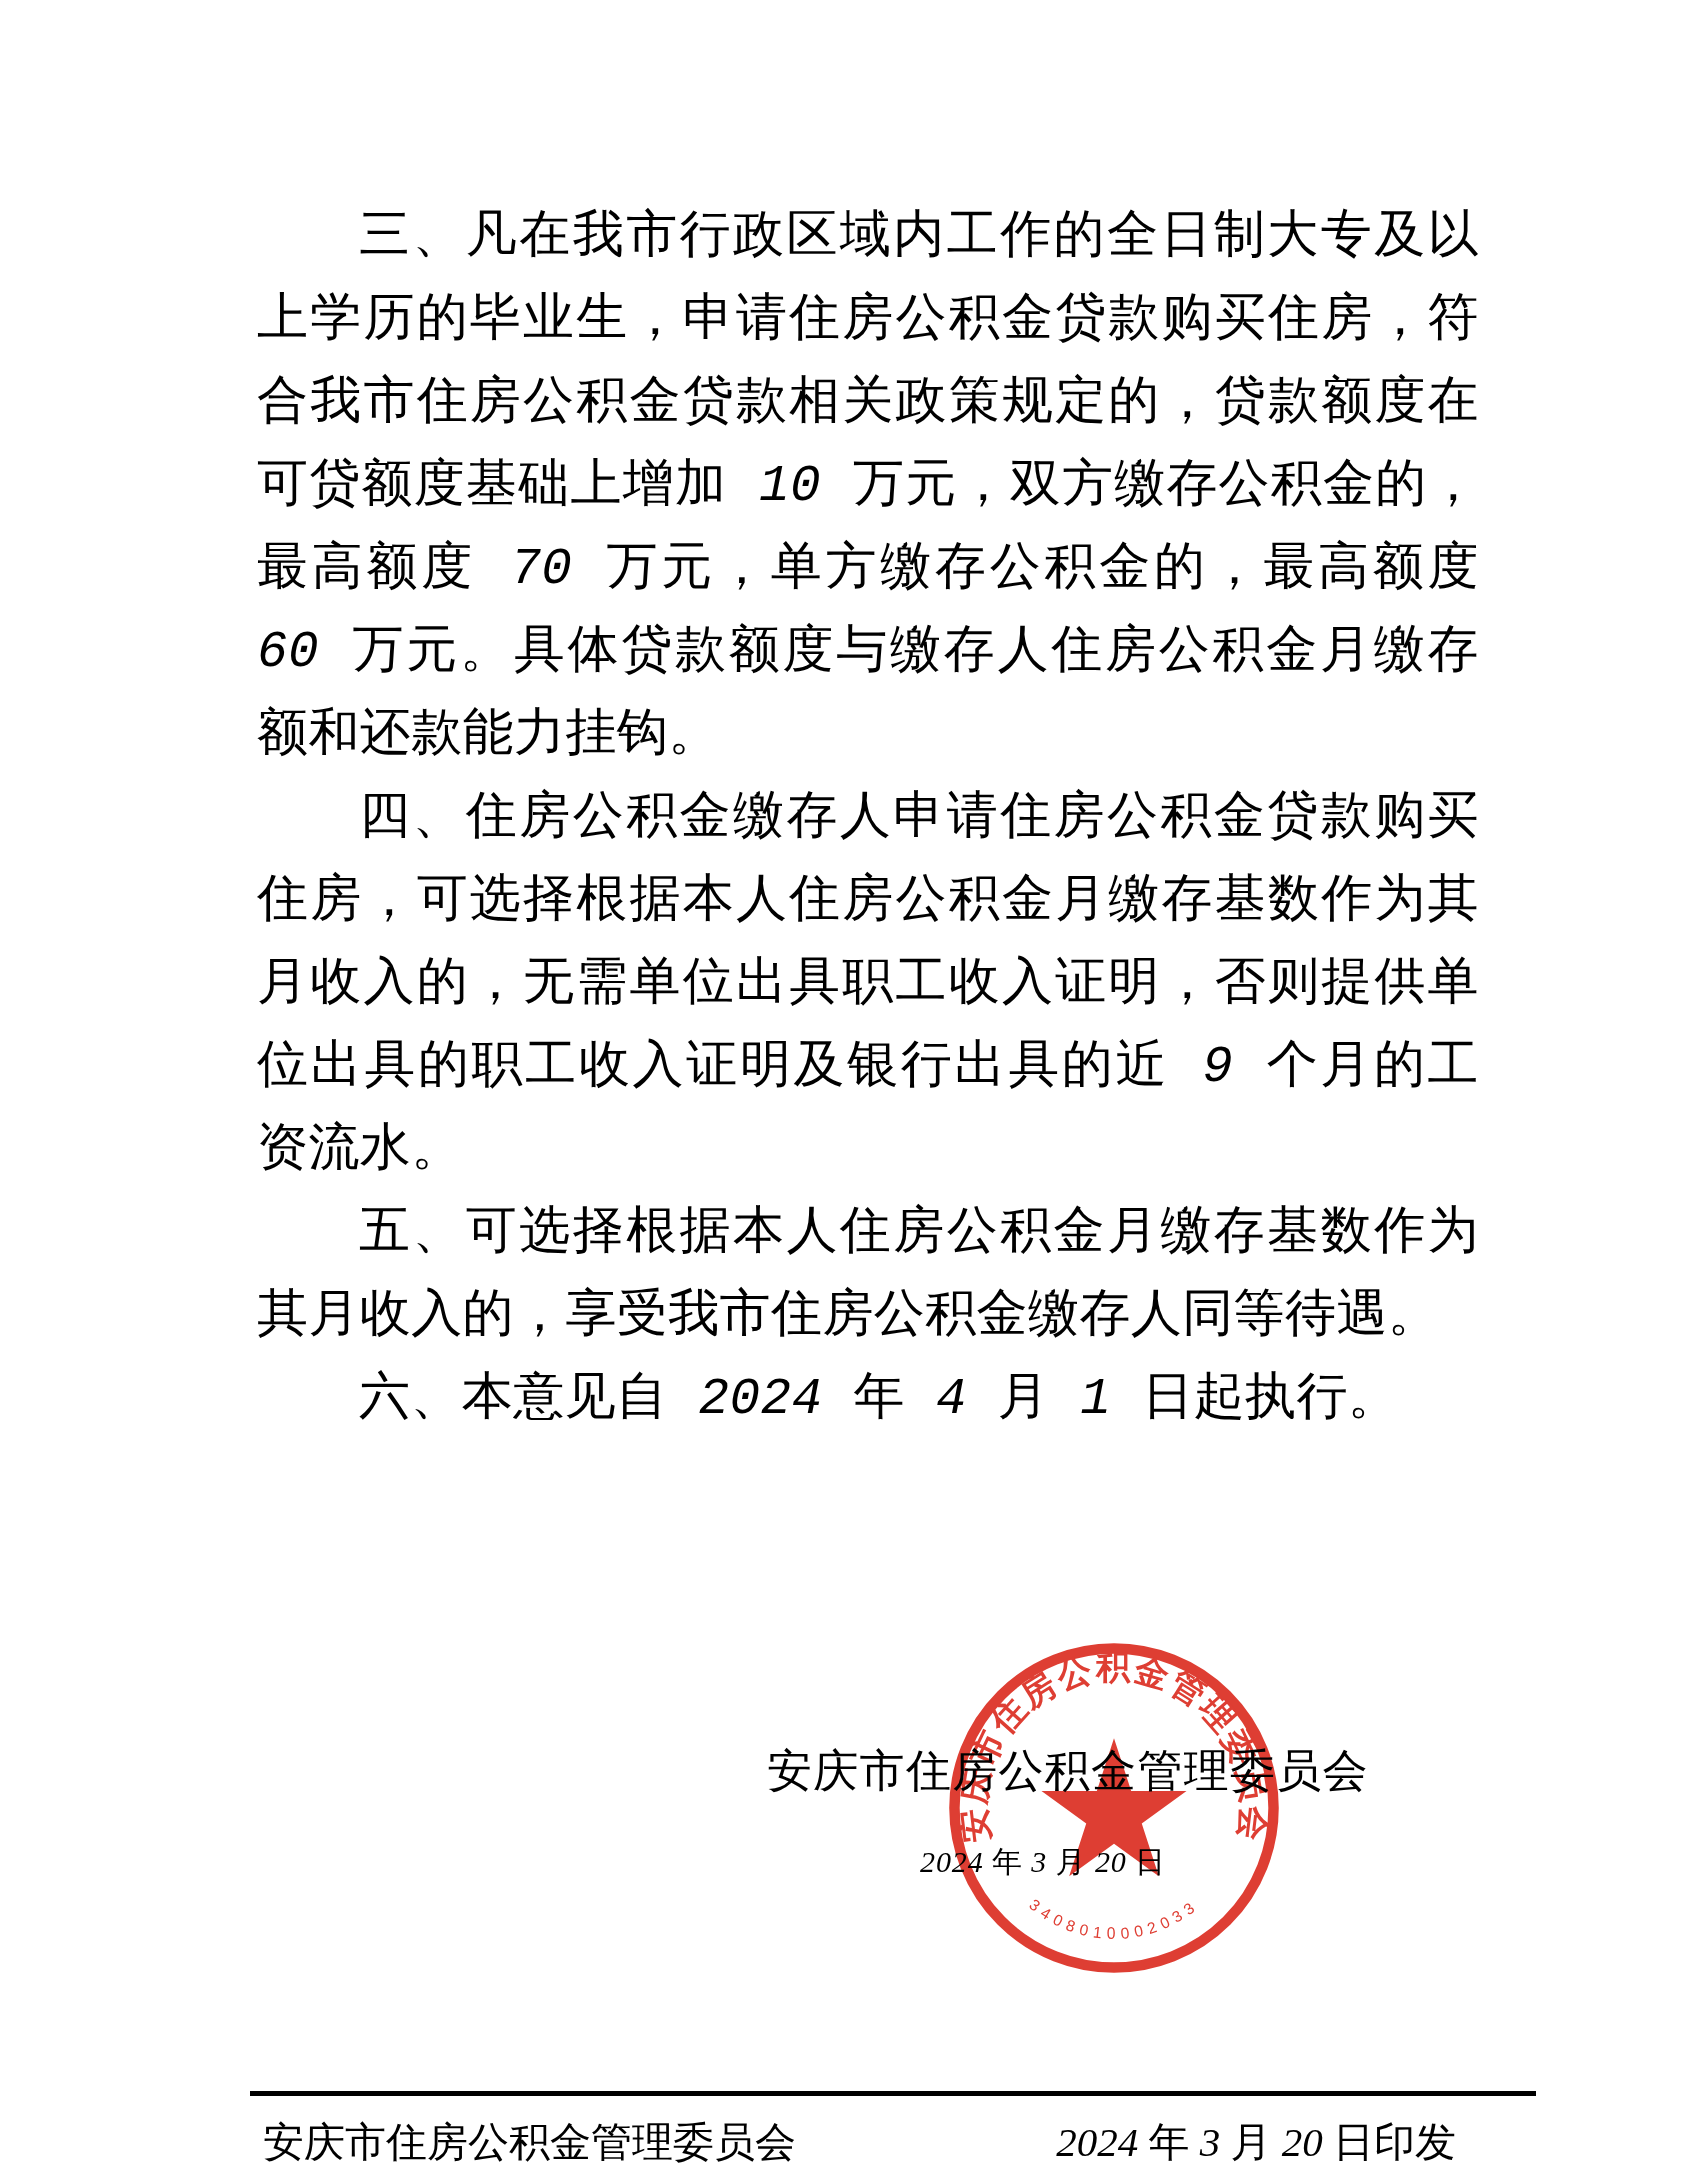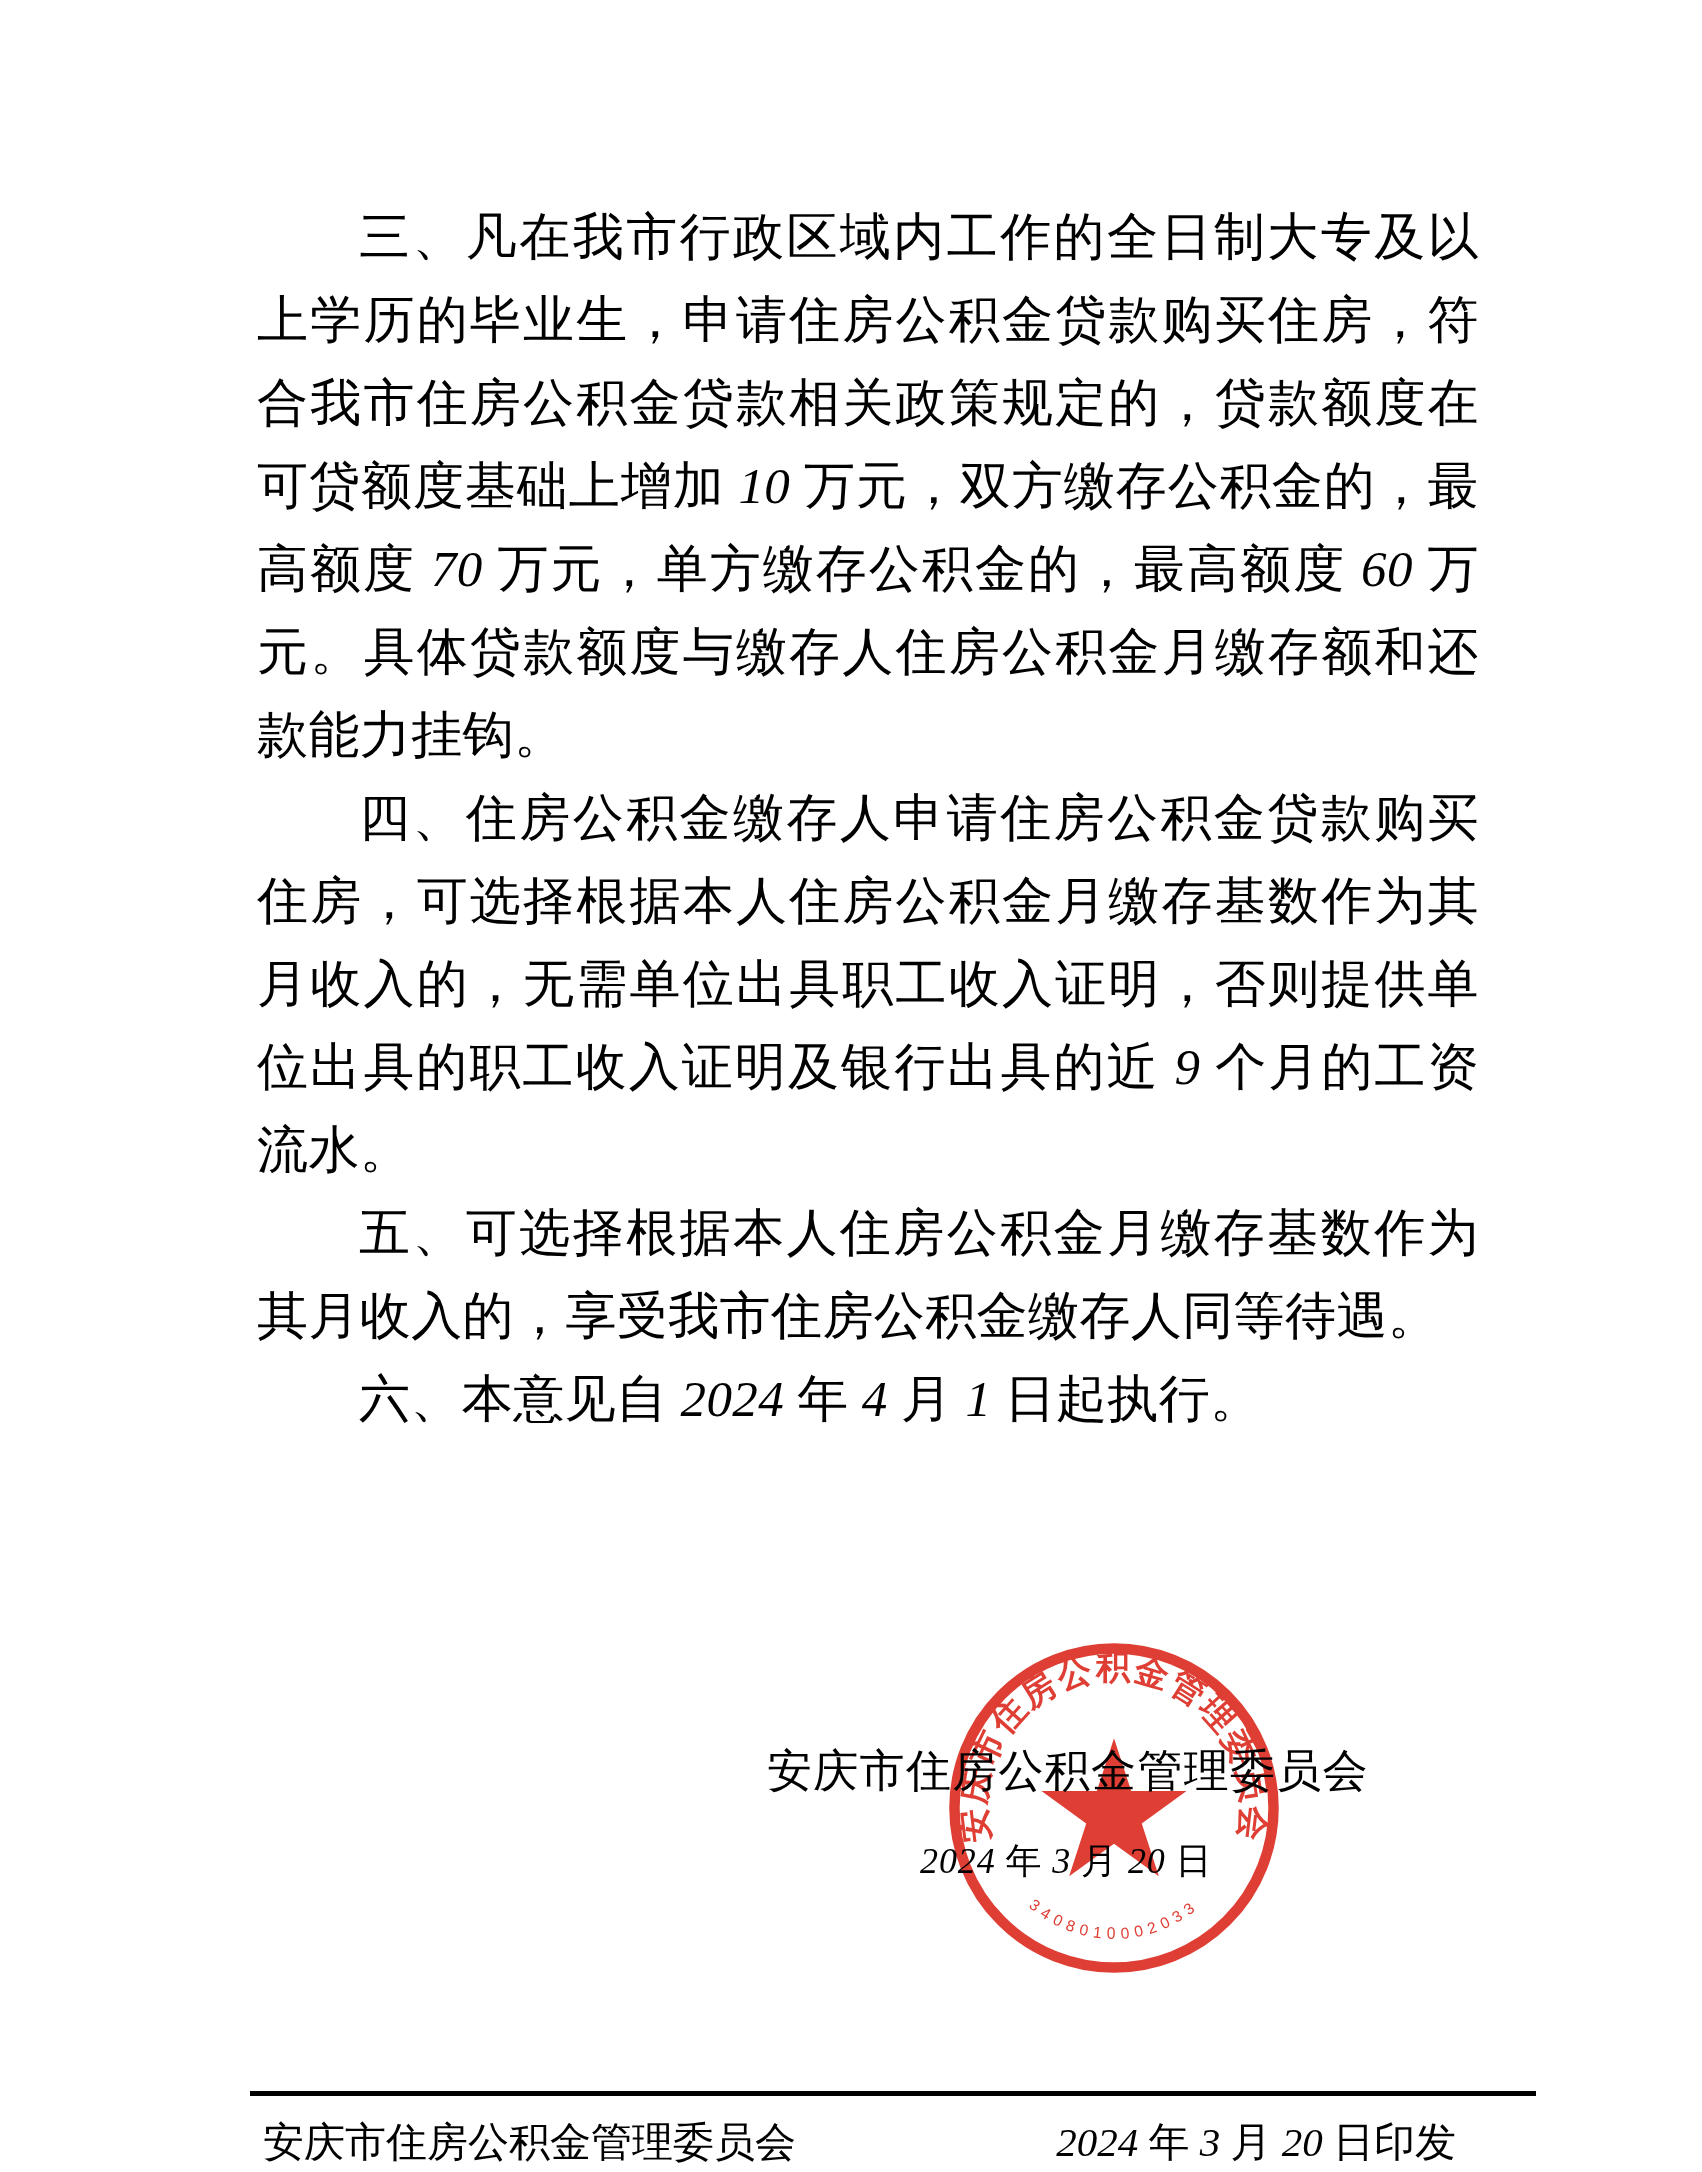--- a/index.html
+++ b/index.html
@@ -15,34 +15,34 @@
   .leans { font-style: oblique 3deg; }
 
   .body-text {
     position:absolute;
     left:257px; top:196px; width:1222px;
     font-size:51px;
     line-height:83px;
     text-align:justify;
     letter-spacing:0.4px;
   }
-  .body-text p { margin:0; text-indent:2em; }
+  .body-text p { margin:0; text-indent:2em;font-family:Liberation Mono, monospace; }
 
   .signature-org {
     position:absolute;
     left:767px; top:1747px;
     font-size:45px; line-height:49px;
     letter-spacing:1.3px;
     z-index:3;
     white-space:nowrap;
   }
   .signature-date {
     position:absolute;
     left:920px; top:1839px;
-    font-size:36px; line-height:45px;
+    font-size:30px; line-height:45px;
     letter-spacing:0.9px;
     z-index:3;
     white-space:nowrap;
   }
 
   .seal {
     position:absolute;
     left:944px; top:1638px;
     width:340px; height:340px;
     z-index:1;

